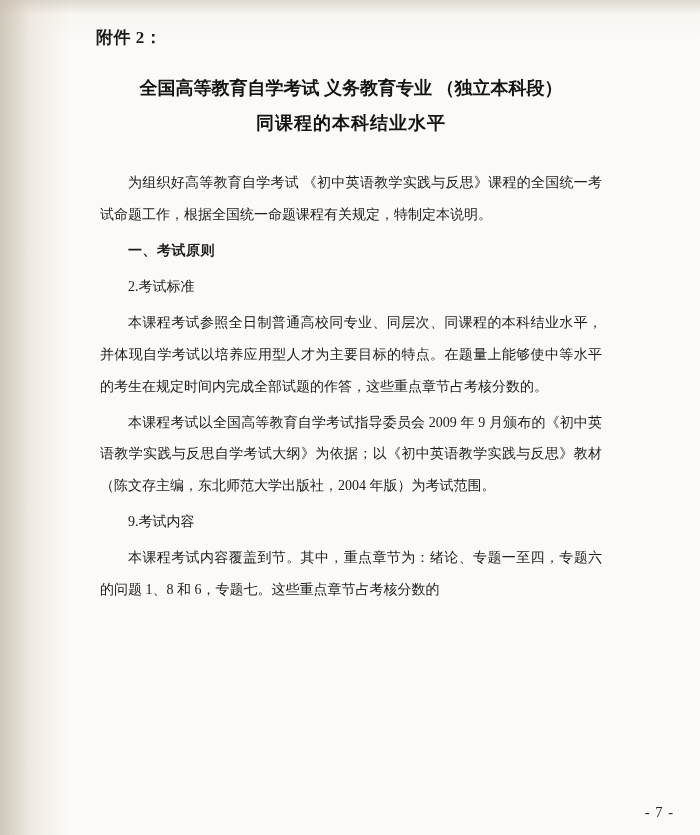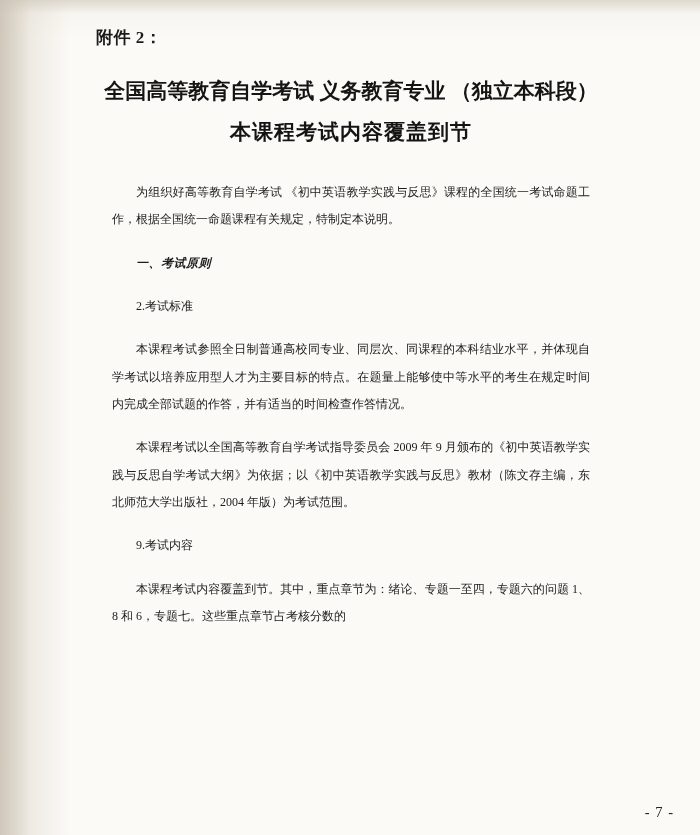--- a/index.html
+++ b/index.html
@@ -42,48 +42,47 @@
     font-size: 17px;
     font-weight: bold;
     letter-spacing: 0.5px;
     color: #1b1b1b;
   }
   .title-block {
     margin-top: 22px;
     text-align: center;
   }
   .title-line {
-    font-size: 21px;
+    font-size: 18px;
     font-weight: bold;
     letter-spacing: 0.2px;
     line-height: 1.95;
     color: #141414;
     white-space: nowrap;
   }
   .title-line.l1 { letter-spacing: 0px; }
   .title-line.l3 { letter-spacing: 1px; }
   .body-block {
     margin-top: 26px;
   }
   p.para {
-    margin: 16px;
-    font-size: 12px;
+    margin: 4px;
+    font-size: 14px;
     line-height: 2.28;
     text-align: justify;
     text-justify: inter-ideograph;
     color: #1c1c1c;
   }
   p.indent {
     text-indent: 2em;
   }
   p.heading {
     text-indent: 2em;
     font-weight: bold;
     letter-spacing: 0.5px;
-    font-style: italic;
   }
   p.subheading {
     text-indent: 2em;
   }
   .footer {
     position: absolute;
     right: 26px;
     bottom: 14px;
     font-size: 14.5px;
     color: #222;
@@ -114,28 +113,28 @@
 <div class="page">
   <div class="edge-shadow-left"></div>
   <div class="edge-shadow-top"></div>
 
   <div class="content">
 
     <div class="label-top">附件 2：</div>
 
     <div class="title-block">
       <div class="title-line l1">全国高等教育自学考试 义务教育专业 （独立本科段）</div>
-      <div class="title-line l3">本课程考试内容覆盖到节</div>
+      <div class="title-line l3">同课程的本科结业水平</div>
     </div>
 
     <div class="body-block">
       <p class="para indent">为组织好高等教育自学考试 《初中英语教学实践与反思》课程的全国统一考试命题工作，根据全国统一命题课程有关规定，特制定本说明。</p>
       <p class="para heading">一、考试原则</p>
       <p class="para subheading">2.考试标准</p>
-      <p class="para indent">本课程考试参照全日制普通高校同专业、同层次、同课程的本科结业水平，并体现自学考试以培养应用型人才为主要目标的特点。在题量上能够使中等水平的考生在规定时间内完成全部试题的作答，并有适当的时间检查作答情况。</p>
+      <p class="para indent">本课程考试参照全日制普通高校同专业、同层次、同课程的本科结业水平，并体现自学考试以培养应用型人才为主要目标的特点。在题量上能够使中等水平的考生在规定时间内完成全部试题的作答，这些重点章节占考核分数的。</p>
       <p class="para indent">本课程考试以全国高等教育自学考试指导委员会 2009 年 9 月颁布的《初中英语教学实践与反思自学考试大纲》为依据；以《初中英语教学实践与反思》教材（陈文存主编，东北师范大学出版社，2004 年版）为考试范围。</p>
       <p class="para subheading">9.考试内容</p>
       <p class="para indent">本课程考试内容覆盖到节。其中，重点章节为：绪论、专题一至四，专题六的问题 1、8 和 6，专题七。这些重点章节占考核分数的</p>
     </div>
 
   </div>
 
   <div class="footer">- 7 -</div>
 </div>
 

